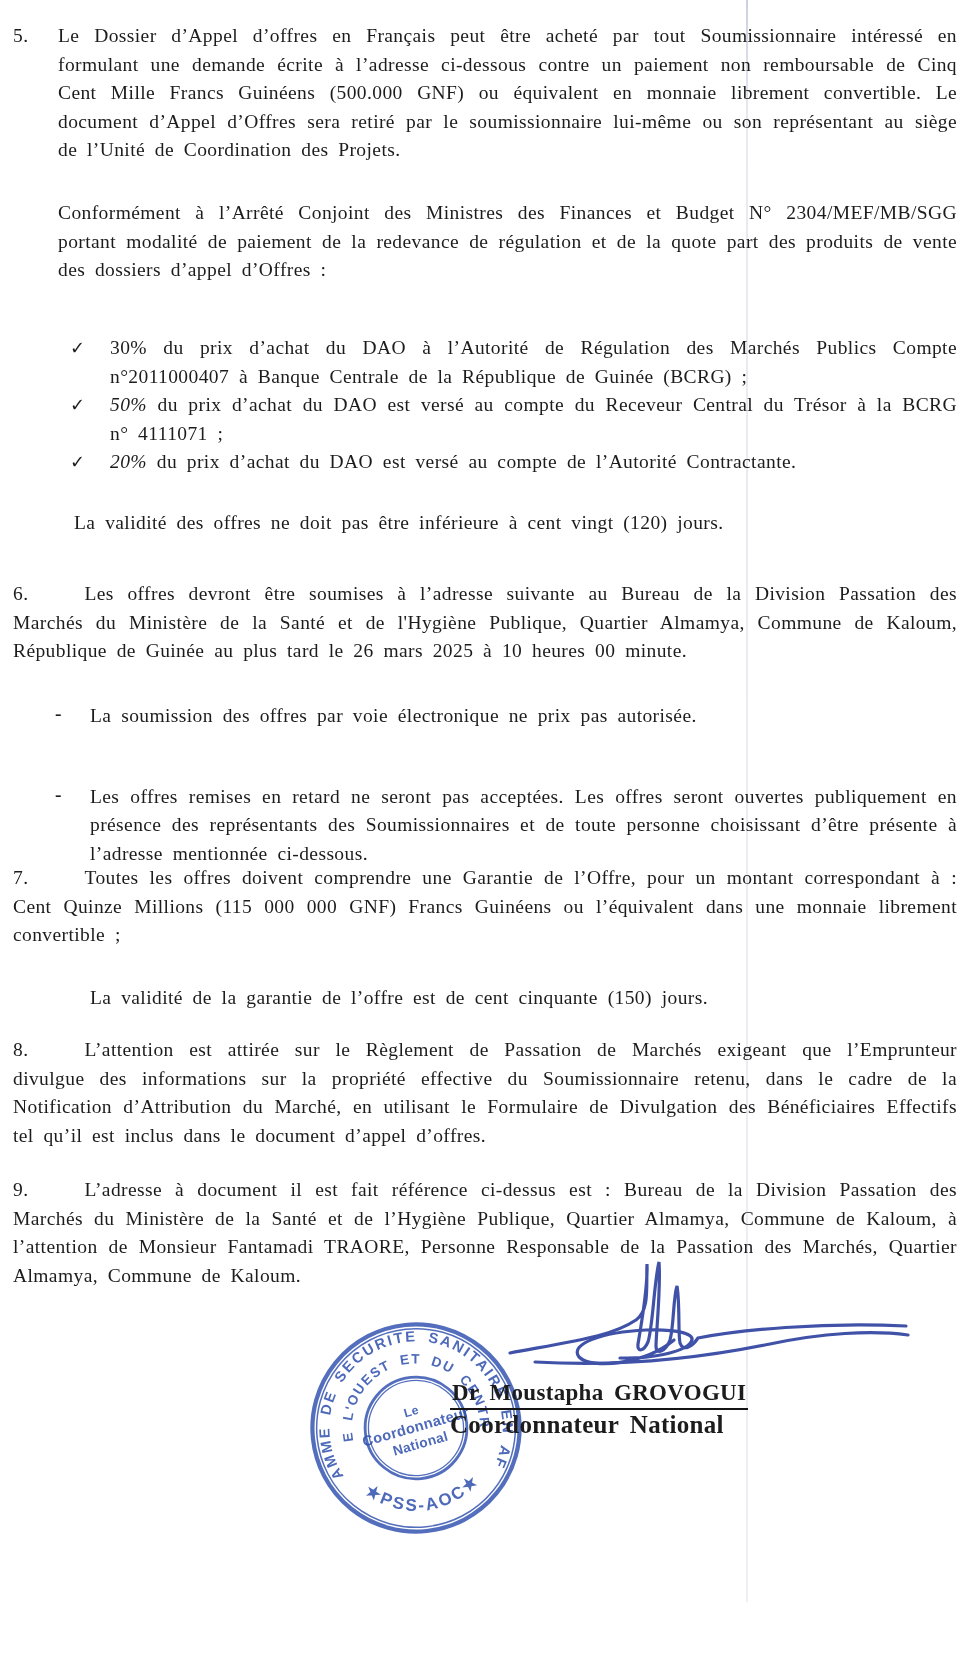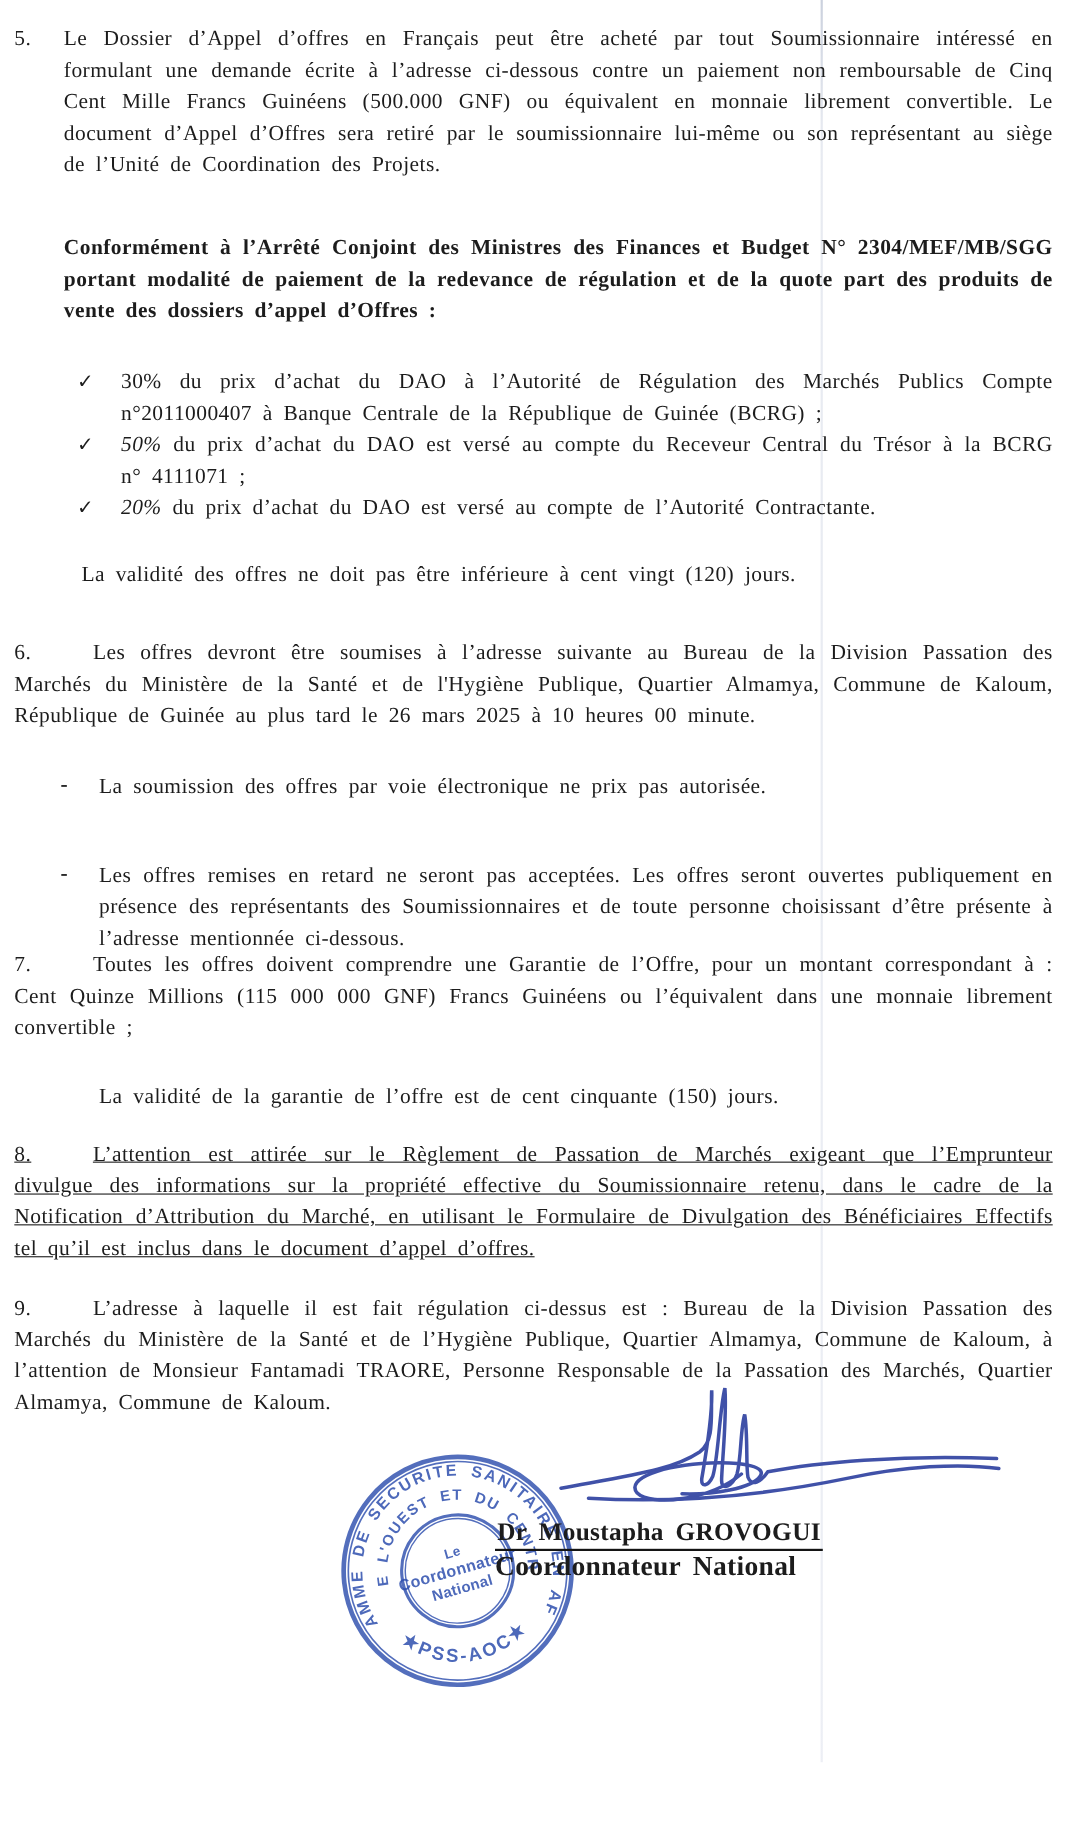--- a/index.html
+++ b/index.html
@@ -42,21 +42,21 @@
 
 <div class="page">
 
   <div class="scanline" style="left:746px;"></div>
 
   <div class="block hang" style="top:22px;left:13px;width:899px;">
     <span class="num">5.</span>
     <span>Le Dossier d’Appel d’offres en Français peut être acheté par tout Soumissionnaire intéressé en formulant une demande écrite à l’adresse ci-dessous contre un paiement non remboursable de Cinq Cent Mille Francs Guinéens </span><b>(500.000 GNF)</b><span> ou équivalent en monnaie librement convertible.  Le document d’Appel d’Offres sera retiré par le soumissionnaire lui-même ou son représentant au siège de l’Unité de Coordination des Projets.</span>
   </div>
 
-  <div class="block" style="top:212px;left:58px;width:899px;font-weight:bold;">
+  <div class="block" style="top:199px;left:58px;width:899px;">
     <span>Conformément à l’Arrêté Conjoint des Ministres des Finances et Budget N° 2304/MEF/MB/SGG portant modalité de paiement de la redevance de régulation et de la quote part des produits de vente des dossiers d’appel d’Offres :</span>
   </div>
 
   <div class="block" style="top:334px;left:70px;width:887px;">
     <div class="check-item">
       <span class="check-glyph">✓</span>
       <span>30%</span><span> du prix d’achat du DAO à l’Autorité de Régulation des Marchés Publics Compte n°2011000407 à Banque Centrale de la République de Guinée (BCRG) ;</span>
     </div>
     <div class="check-item">
       <span class="check-glyph">✓</span>
@@ -87,26 +87,26 @@
   </div>
 
   <div class="block" style="top:864px;left:13px;width:944px;">
     <span>7.</span><span class="spacer"></span><span>Toutes les offres doivent comprendre une Garantie de l’Offre, pour un montant correspondant à : Cent Quinze Millions (115 000 000 GNF) Francs Guinéens ou l’équivalent dans une monnaie librement convertible ;</span>
   </div>
 
   <div class="block" style="top:984px;left:90px;width:867px;text-align:left;">
     <span>La validité de la garantie de l’offre est de </span><b>cent cinquante (150) jours</b><span>.</span>
   </div>
 
-  <div class="block" style="top:1036px;left:13px;width:944px;text-decoration:underline;">
+  <div class="block" style="top:1036px;left:13px;width:944px;">
     <span>8.</span><span class="spacer"></span><span>L’attention est attirée sur le Règlement de Passation de Marchés exigeant que l’Emprunteur divulgue des informations sur la propriété effective du Soumissionnaire retenu, dans le cadre de la Notification d’Attribution du Marché, en utilisant le Formulaire de Divulgation des Bénéficiaires Effectifs tel qu’il est inclus dans le document d’appel d’offres.</span>
   </div>
 
   <div class="block" style="top:1176px;left:13px;width:944px;">
-    <span>9.</span><span class="spacer"></span><span>L’adresse à laquelle il est fait régulation ci-dessus est : </span><b>Bureau de la Division Passation des Marchés du Ministère de la Santé et de l’Hygiène Publique, Quartier Almamya, Commune de Kaloum, à l’attention de Monsieur Fantamadi TRAORE, Personne Responsable de la Passation des Marchés, Quartier Almamya, Commune de Kaloum.</b>
+    <span>9.</span><span class="spacer"></span><span>L’adresse à document il est fait référence ci-dessus est : </span><b>Bureau de la Division Passation des Marchés du Ministère de la Santé et de l’Hygiène Publique, Quartier Almamya, Commune de Kaloum, à l’attention de Monsieur Fantamadi TRAORE, Personne Responsable de la Passation des Marchés, Quartier Almamya, Commune de Kaloum.</b>
   </div>
 
   <div class="stamp">
     <svg viewBox="0 0 240 240" width="226" height="226">
       <g fill="none" stroke="#2e4fae" opacity="0.82">
         <circle cx="120" cy="120" r="110" stroke-width="4.5"></circle>
         <circle cx="120" cy="120" r="105.5" stroke-width="1.6"></circle>
         <circle cx="120" cy="120" r="54" stroke-width="3"></circle>
         <circle cx="120" cy="120" r="50.5" stroke-width="1.4"></circle>
       </g>

